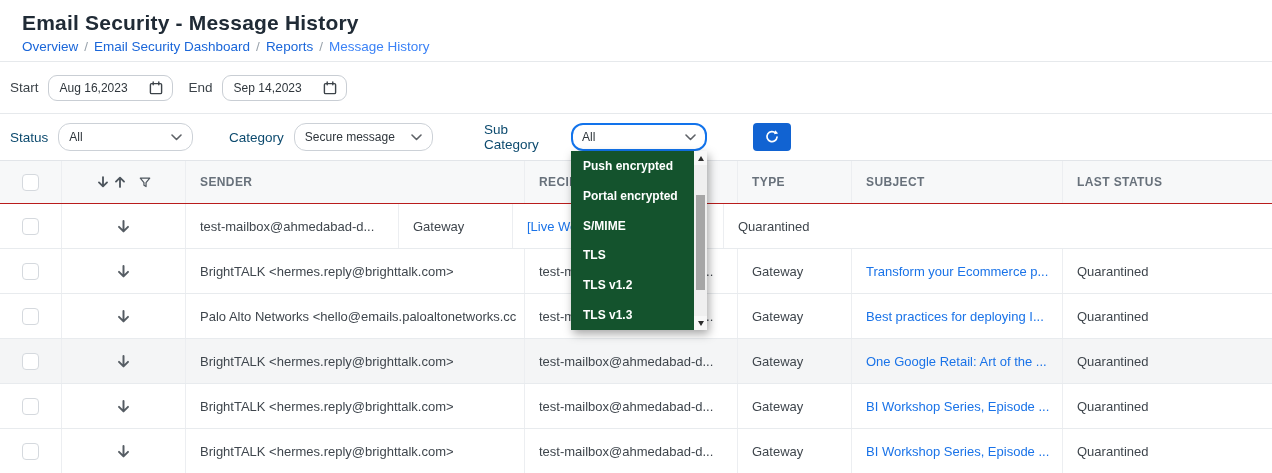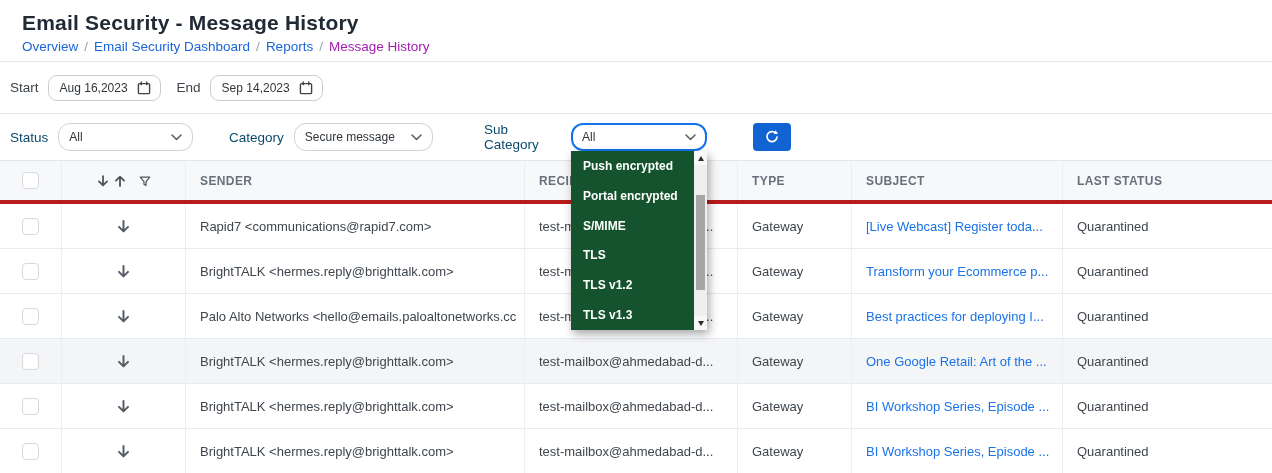--- a/index.html
+++ b/index.html
@@ -6,46 +6,46 @@
   html,body { width:1272px; height:473px; overflow:hidden; background:#fff;
     font-family:"Liberation Sans", sans-serif; color:#3c4349; }
   .app { position:relative; width:1272px; height:473px; }
 
   
   .page-header { height:62px; border-bottom:1px solid #e6e9ec; padding:11px 0 0 22px; }
   .page-title { font-size:21px; font-weight:700; color:#202b36; letter-spacing:.2px; }
   .breadcrumb { margin-top:4px; font-size:13.5px; }
   .breadcrumb a { color:#1a66d9; text-decoration:none; cursor:pointer; }
   .breadcrumb .sep { color:#9aa3ac; padding:0 6px; }
-  .breadcrumb .current { color:#a21caf; }
+  .breadcrumb .current { color:#3b82f6; }
 
   
   .date-row { height:52px; border-bottom:1px solid #e6e9ec; display:flex; align-items:center; padding-left:10px; }
   .date-row label { font-size:13.5px; color:#3c4349; }
-  .date-input { display:flex; align-items:center; gap:9px; height:26px; margin-left:9px;
+  .date-input { display:flex; align-items:center; gap:21px; height:26px; margin-left:9px;
     border:1px solid #c9ced4; border-radius:9px; padding:0 9px 0 11px; font-size:12px; color:#2f363c; cursor:pointer; }
   .end-label { margin-left:16px; }
 
   
   .filter-row { position:relative; height:46px; }
   .fgroup { position:absolute; top:0; height:46px; display:flex; align-items:center; }
   .fgroup label { font-size:13.5px; color:#0c4a6e; margin-right:10px; }
   .g-status { left:10px; } .g-category { left:229px; } .g-subcat { left:484px; }
   .g-subcat label { width:77px; margin-right:10px; }
   .select { height:28px; border:1px solid #ccd1d7; border-radius:12px; background:#fff;
     display:flex; align-items:center; justify-content:space-between; padding:0 10px; font-size:12px; color:#2f363c; cursor:pointer; }
   .w-status { width:135px; } .w-category { width:139px; }
   .w-subcat { width:136px; border:2px solid #1273eb; padding:0 9px; }
   .refresh-btn { position:absolute; left:753px; top:9px; width:38px; height:28px; border:none;
     background:#1163d2; border-radius:4px; display:flex; align-items:center; justify-content:center; cursor:pointer; }
 
   
   .table { border-top:1px solid #e2e5e9; }
   .trow { display:flex; width:1272px; }
-  .thead { height:43px; background:#f7f8f9; border-bottom:4px solid #b91c1c; }
+  .thead { height:43px; background:#f7f8f9; border-bottom:1px solid #b91c1c; }
   .tr { height:45px; background:#fff; border-bottom:1px solid #e8ebee; }
   .tr.hovered { background:#f4f5f6; }
   .td, .th { display:flex; align-items:center; border-right:1px solid #eceef1; overflow:hidden; white-space:nowrap; }
   .c1 { width:62px; justify-content:center; }
   .c2 { width:124px; justify-content:center; gap:3px; }
   .c3 { width:339px; padding-left:14px; }
   .c4 { width:213px; padding-left:14px; }
   .c5 { width:114px; padding-left:14px; }
   .c6 { width:211px; padding-left:14px; }
   .c7 { flex:1; padding-left:14px; border-right:none; }
@@ -158,21 +158,20 @@
 
     <div class="trow tr">
       <div class="td c1">
           <span class="cb"></span>
         </div>
       <div class="td c2">
           <svg width="15" height="15" viewBox="0 0 16 16">
             <path d="M8 2.2v10.6M3.2 8.4L8 13.2l4.8-4.8" fill="none" stroke="#555c63" stroke-width="2.1" stroke-linecap="round" stroke-linejoin="round"></path>
           </svg>
         </div>
-      <div class="td c3">Rapid7 &lt;communications@rapid7.com&gt;</div>
       <div class="td c4">test-mailbox@ahmedabad-d...</div>
       <div class="td c5">Gateway</div>
       <div class="td c6 link">[Live Webcast] Register toda...</div>
       <div class="td c7">Quarantined</div>
     </div>
 
     <div class="trow tr">
       <div class="td c1">
           <span class="cb"></span>
         </div>

